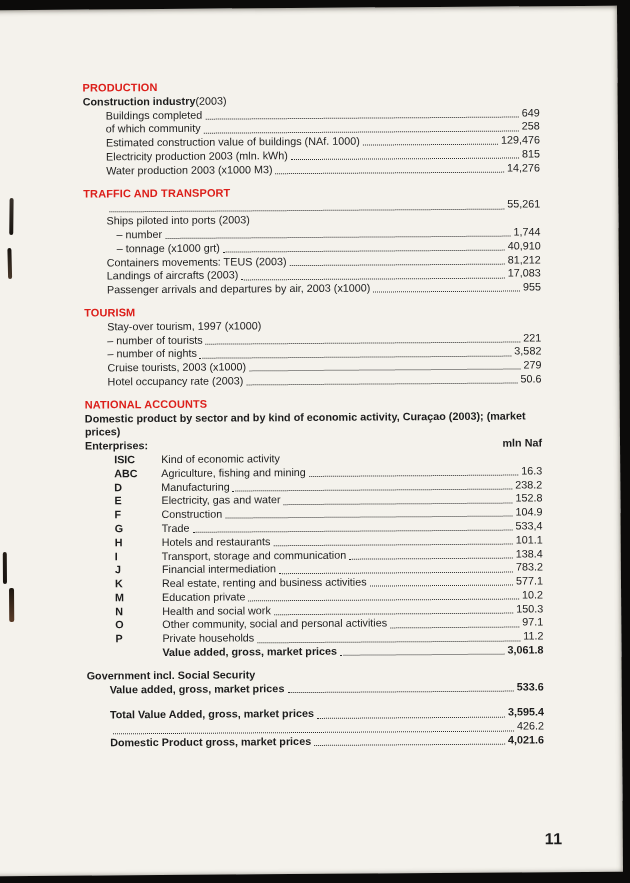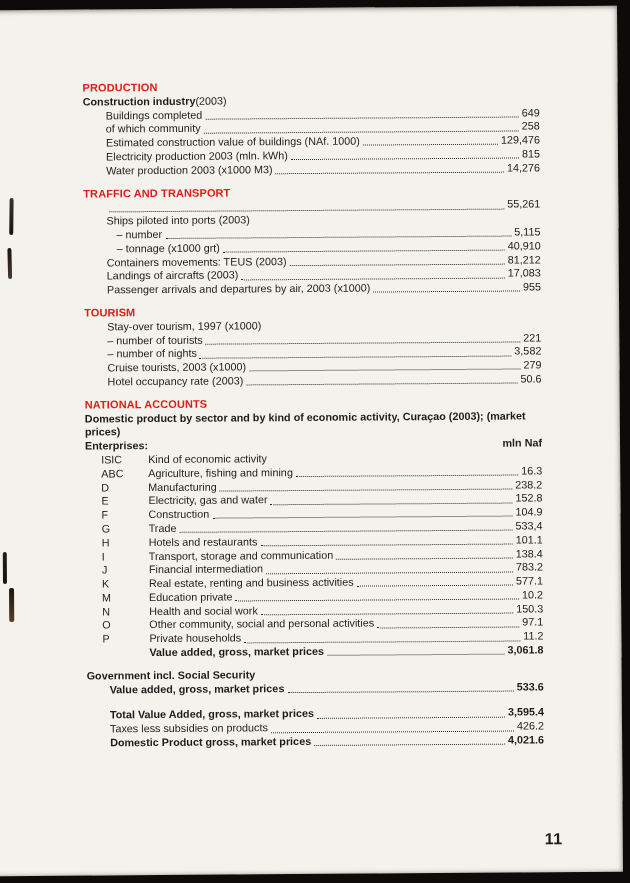--- a/index.html
+++ b/index.html
@@ -23,21 +23,21 @@
   .staple.s3{left:10px;top:542px;width:4px;height:32px;background:linear-gradient(#241d16,#17130f);}
   .staple.s4{left:16px;top:578px;width:5px;height:34px;background:linear-gradient(#1c160f,#5a3c28);}
   .content{position:absolute;left:93px;top:72px;width:457px;}
   .section{margin-top:9px;}
   .section:first-child{margin-top:0;}
   .heading{color:#dc1f1a;font-weight:700;font-size:11px;line-height:13.8px;letter-spacing:.1px;}
   .row{display:flex;align-items:flex-end;font-size:10.8px;line-height:13.8px;}
   .b{font-weight:700;}
   .i1{margin-left:23px;}
   .i2{margin-left:33px;}
-  .code{flex:none;width:47px;margin-left:16px;}
+  .code{flex:none;width:47px;margin-left:29px;font-weight:bold;}
   .leader{flex:1;border-bottom:1.7px dotted #2b2b2b;margin:0 3px 2.5px 3px;min-width:8px;}
   .value{white-space:nowrap;}
   .split{justify-content:space-between;}
   .gap{height:12px;}
   .page-number{position:absolute;left:550px;top:824px;font-size:16px;font-weight:700;letter-spacing:.5px;}
 </style>
 </head>
 <body>
 
 <div class="paper">
@@ -84,21 +84,21 @@
         <div class="row i1">
           <div class="leader"></div>
           <span class="value">55,261</span>
         </div>
         <div class="row i1">
           <span>Ships piloted into ports (2003)</span>
         </div>
         <div class="row i2">
           <span>– number</span>
           <div class="leader"></div>
-          <span class="value">5,115</span>
+          <span class="value">1,744</span>
         </div>
         <div class="row i2">
           <span>– tonnage (x1000 grt)</span>
           <div class="leader"></div>
           <span class="value">40,910</span>
         </div>
         <div class="row i1">
           <span>Containers movements: TEUS (2003)</span>
           <div class="leader"></div>
           <span class="value">81,212</span>
@@ -247,21 +247,20 @@
           <div class="leader"></div>
           <span class="value b">533.6</span>
         </div>
         <div class="gap"></div>
         <div class="row i1">
           <span class="b">Total Value Added, gross, market prices</span>
           <div class="leader"></div>
           <span class="value b">3,595.4</span>
         </div>
         <div class="row i1">
-          <span>Taxes less subsidies on products</span>
           <div class="leader"></div>
           <span class="value">426.2</span>
         </div>
         <div class="row i1">
           <span class="b">Domestic Product gross, market prices</span>
           <div class="leader"></div>
           <span class="value b">4,021.6</span>
         </div>
       </div>
     </div>

